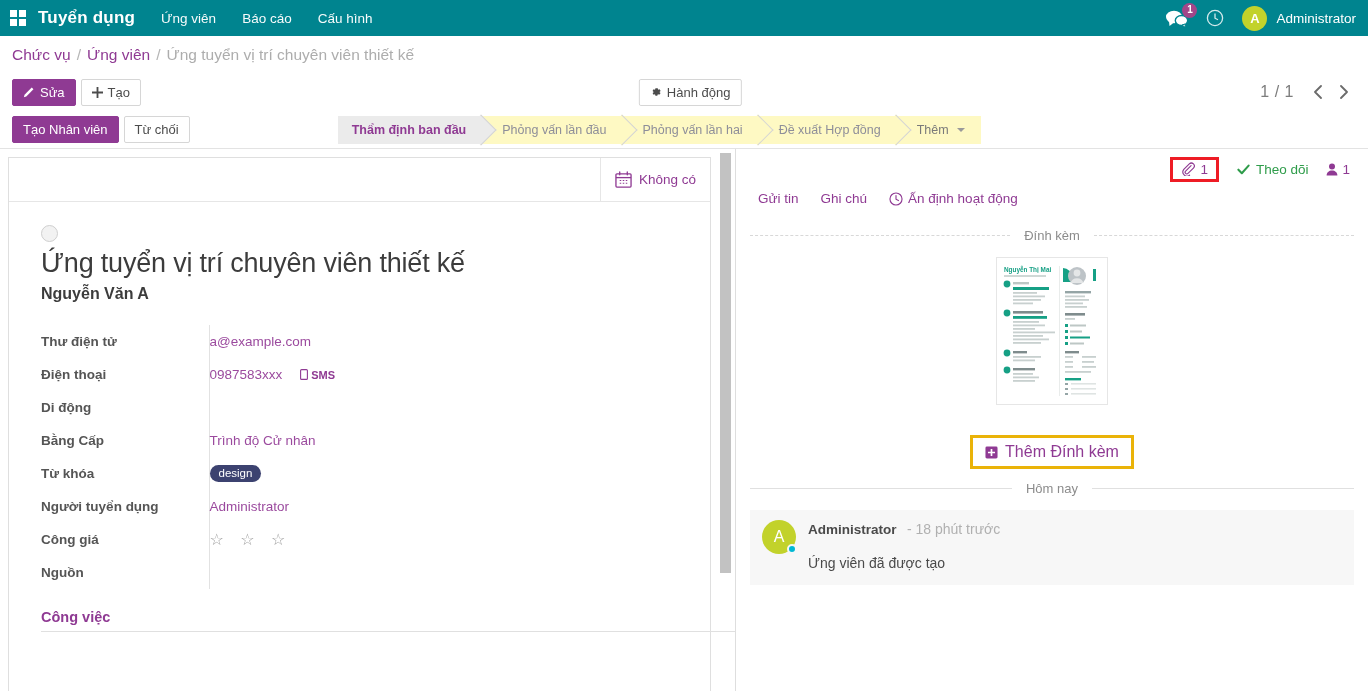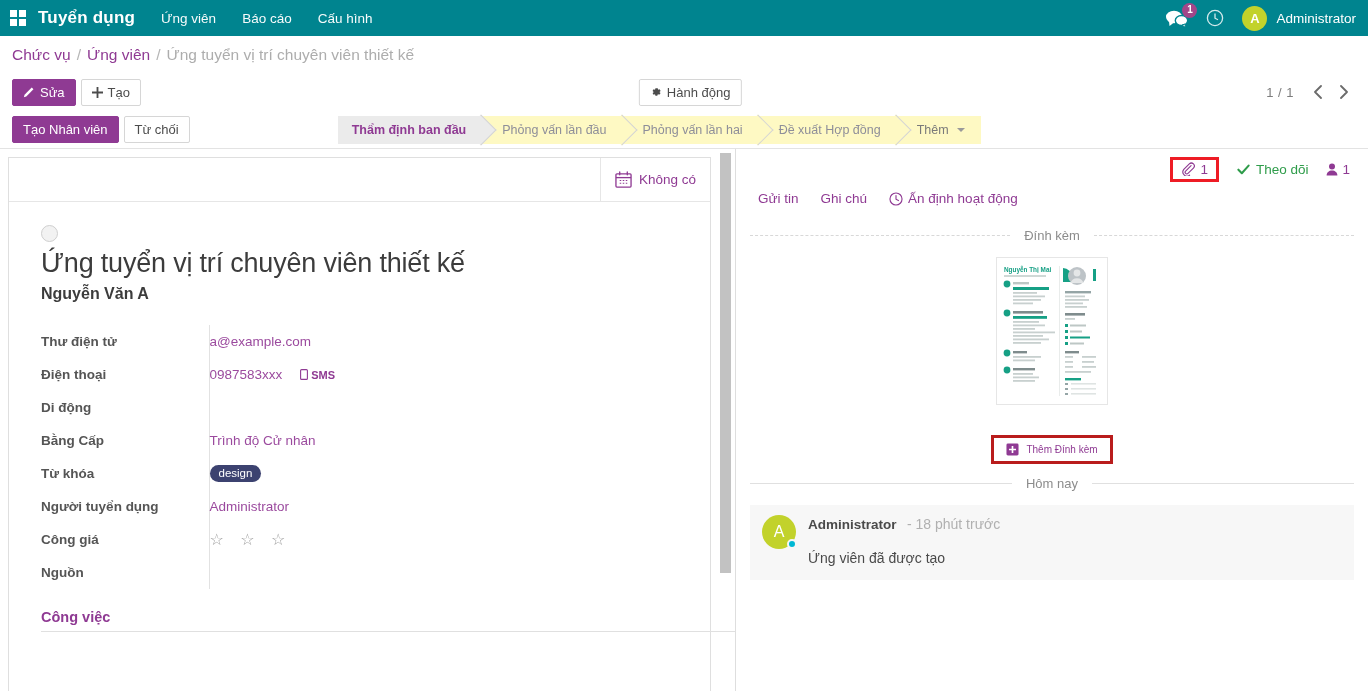--- a/index.html
+++ b/index.html
@@ -96,21 +96,21 @@
     white-space: nowrap;
   }
   .btn-primary {
     background: #8f3a93; border-color: #8f3a93; color: #ffffff;
   }
   .btn-group { display: flex; gap: 5px; }
   .action-btn { position: absolute; left: 50%; transform: translateX(-44%); }
   .pager {
     margin-left: auto;
     display: flex; align-items: center; gap: 2px;
-    color: #7d7d7d; font-size: 13px;
+    color: #7d7d7d; font-size: 16px;
   }
   .pager-count { margin-right: 10px; letter-spacing: .5px; }
   .pager-btn {
     width: 24px; height: 26px;
     display: flex; align-items: center; justify-content: center;
     cursor: pointer; color: #6b6b6b; font-size: 16px;
   }
 
   
   .status-row {
@@ -304,23 +304,23 @@
   .thumb {
     width: 112px; height: 148px;
     border: 1px solid #e6e6e6;
     background: #ffffff;
     overflow: hidden;
     cursor: pointer;
     position: relative;
   }
   .add-attach-wrap { display: flex; justify-content: center; margin-top: 30px; }
   .add-attach {
-    border: 3px solid #b91c1c;
+    border: 3px solid #eab308;
     padding: 5px 12px;
-    color: #8f3a93; font-size: 10px;
+    color: #8f3a93; font-size: 16px;
     display: inline-flex; align-items: center; gap: 7px;
     cursor: pointer; background: #fff;
   }
   .msg-item {
     display: flex; gap: 12px;
     background: #f7f7f7;
     padding: 10px 12px 14px;
   }
   .msg-avatar {
     width: 34px; height: 34px; border-radius: 50%;

